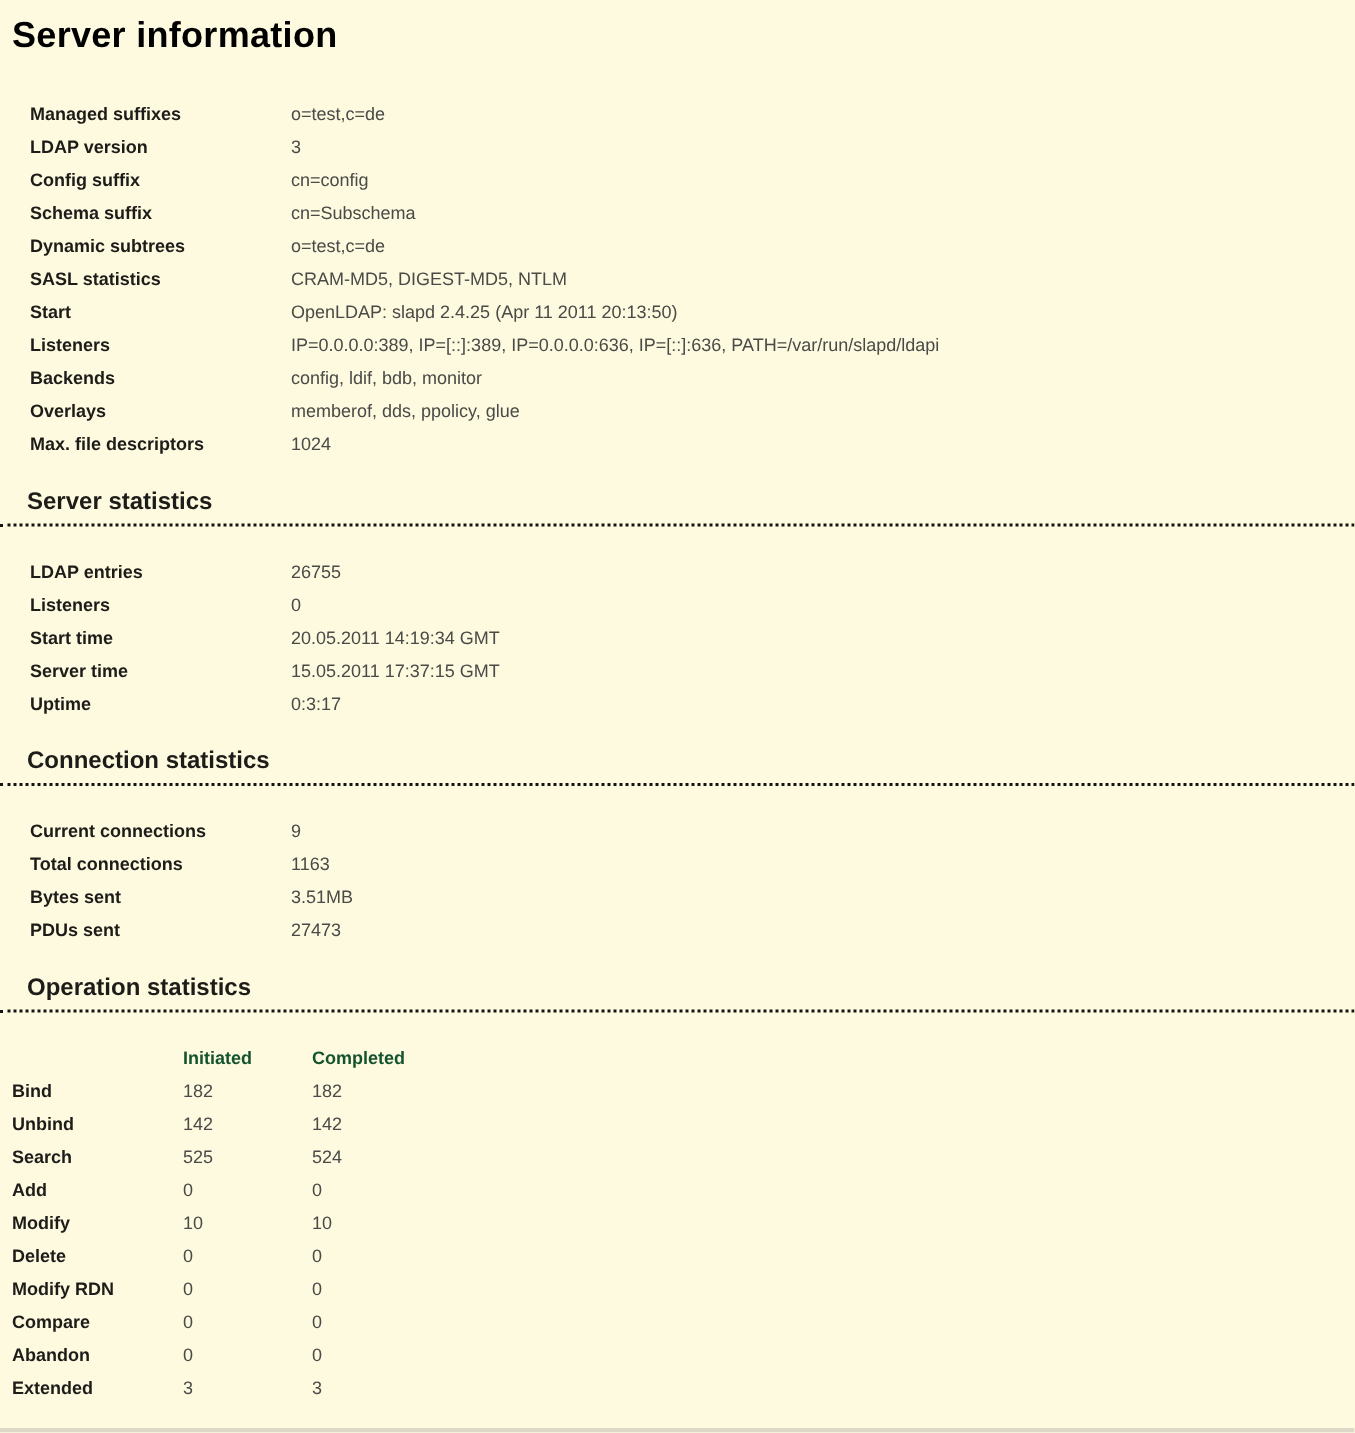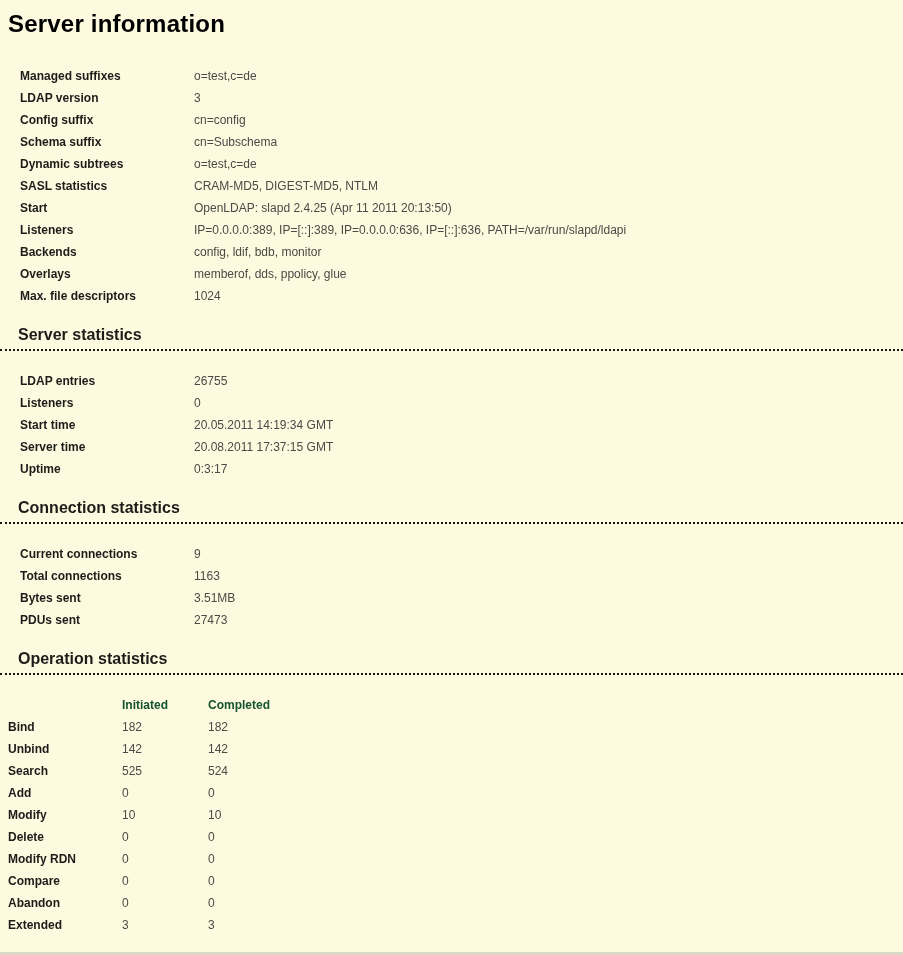--- a/index.html
+++ b/index.html
@@ -151,21 +151,21 @@
         <span class="v">0</span>
       </div>
 
       <div class="kv-row">
         <span class="k">Start time</span>
         <span class="v">20.05.2011 14:19:34 GMT</span>
       </div>
 
       <div class="kv-row">
         <span class="k">Server time</span>
-        <span class="v">20.08.2011 17:37:15 GMT</span>
+        <span class="v">15.05.2011 17:37:15 GMT</span>
       </div>
 
       <div class="kv-row">
         <span class="k">Uptime</span>
         <span class="v">0:3:17</span>
       </div>
     </div>
 
   <div class="section-header">
     <span>Connection statistics</span>

